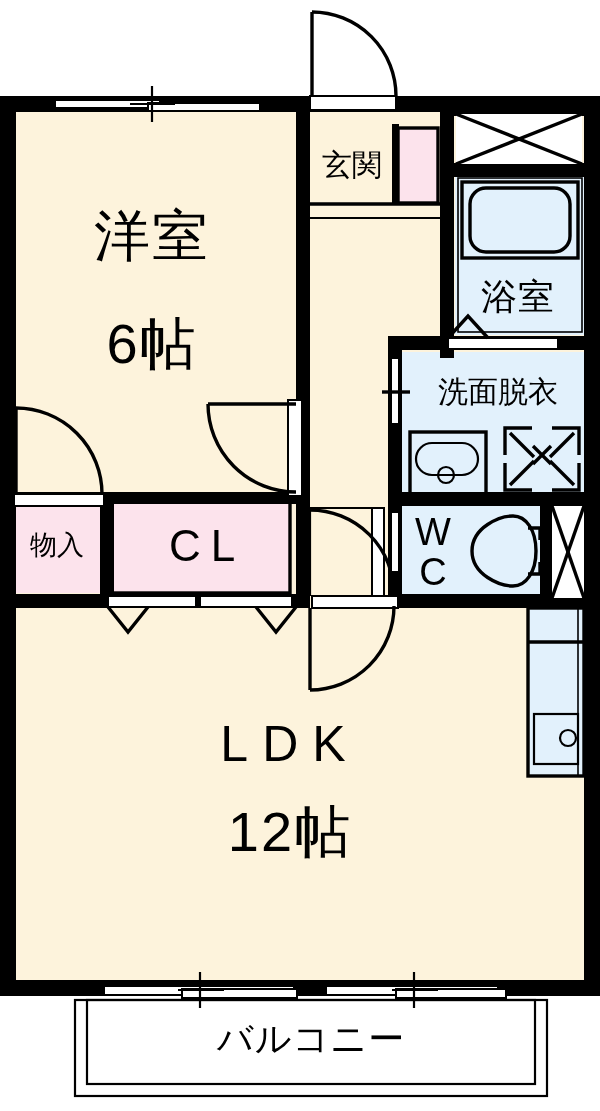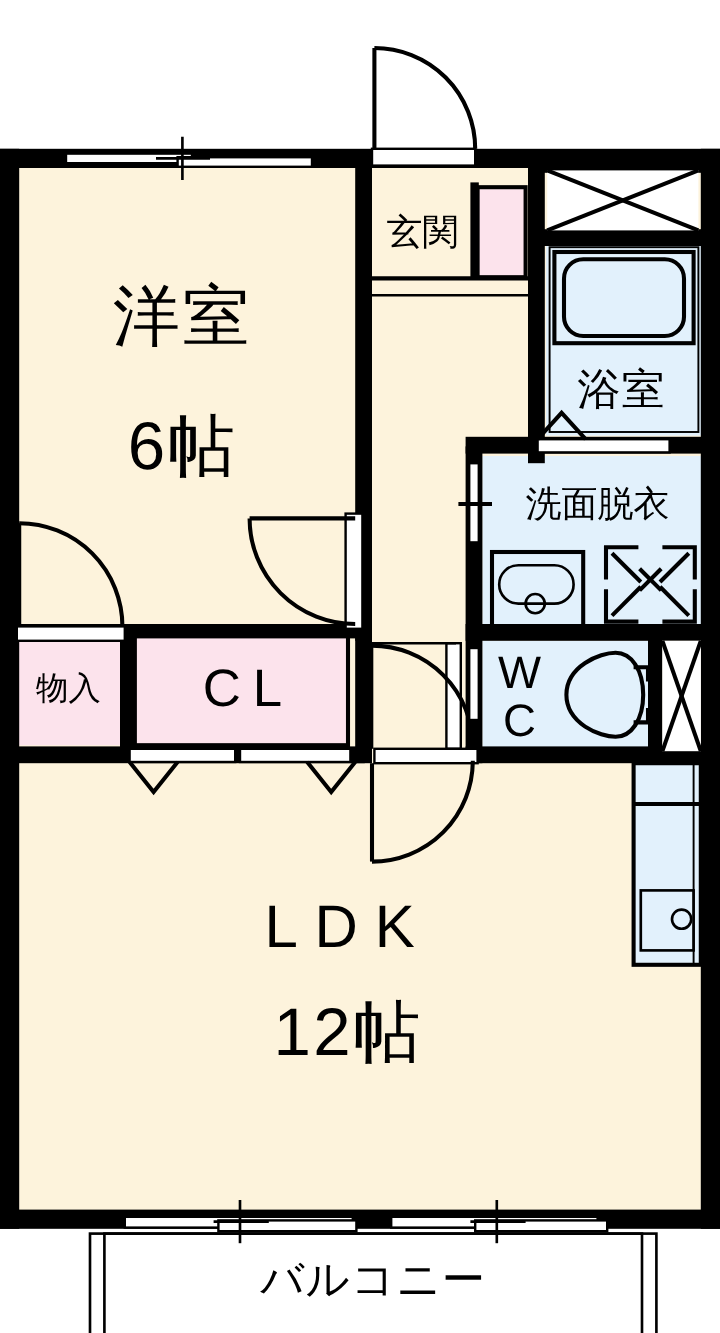--- a/index.html
+++ b/index.html
@@ -11,21 +11,20 @@
     width: 600px;
     height: 1111px;
     font-family: "Liberation Sans", sans-serif;
     overflow: hidden;
   }
   #plan-root {
     position: relative;
     width: 600px;
     height: 1016px;
     background: #ffffff;
-    margin-top: 28px;
   }
   svg.floorplan {
     display: block;
     width: 600px;
     height: 1111px;
   }
   .rm-label {
     font-family: "Liberation Sans", sans-serif;
     fill: #000000;
     text-anchor: middle;

